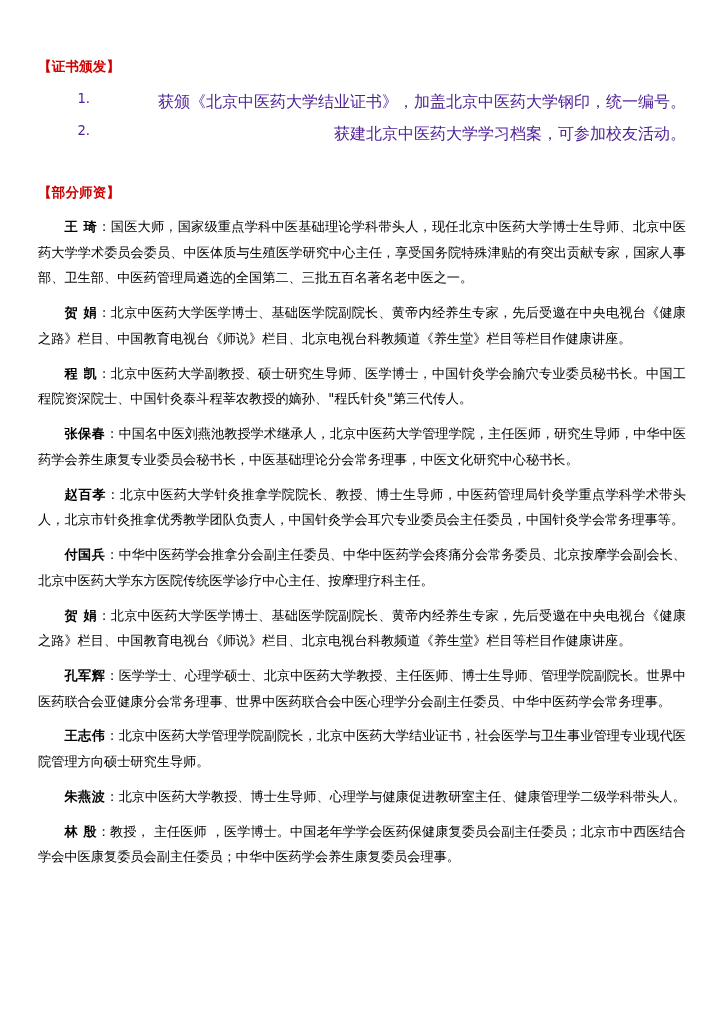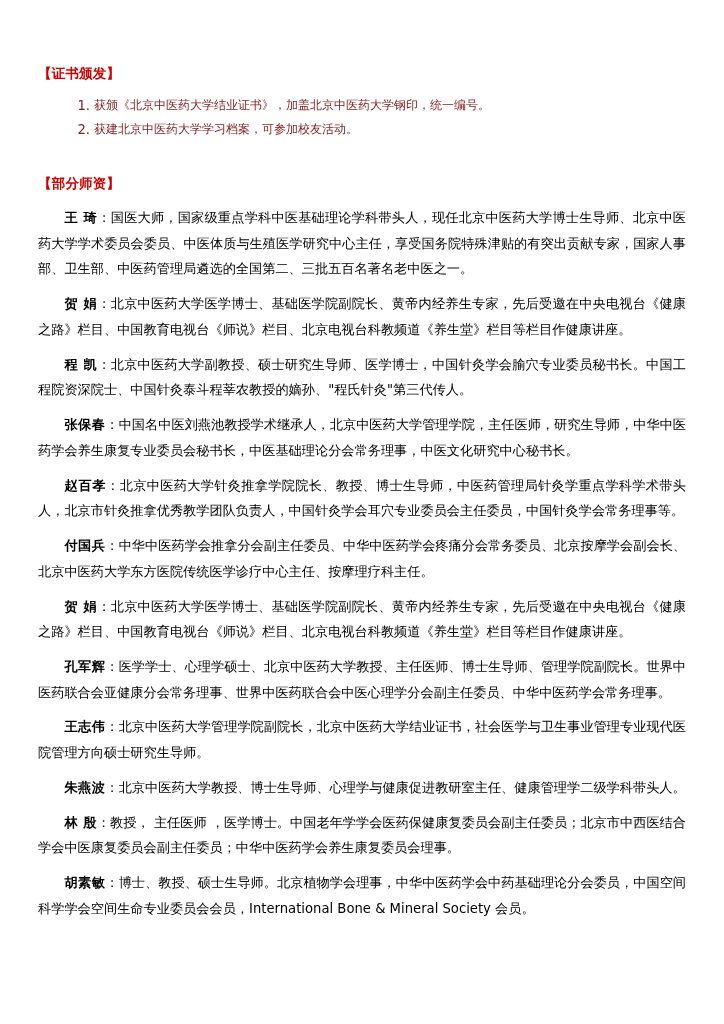--- a/index.html
+++ b/index.html
@@ -21,35 +21,36 @@
     min-height: 1024px;
     padding: 42px 38px 30px 38px;
   }
   .section-heading {
     color: #d00000;
     font-weight: bold;
     font-size: 13.5px;
     margin: 0 0 6px 0;
     letter-spacing: 0.2px;
   }
-  .heading-block-1 { margin-top: 23px; }
+  .heading-block-1 { margin-top: 16px; }
   .heading-block-2 { margin-top: 34px; }
 
   ol.cert-list {
     margin: 10px 0 0 0;
     padding-left: 56px;
     list-style: none;
     counter-reset: certitem;
   }
   ol.cert-list li {
     counter-increment: certitem;
-    font-size: 12px;
+    font-size: 16px;
     line-height: 2.0;
-    color: #7f1d1d;
+    color: #4c1d95;
     position: relative;
+    text-align: right;
   }
   ol.cert-list li::before {
     content: counter(certitem) ".";
     position: absolute;
     left: -24px;
     width: 20px;
     text-align: right;
     font-size: 13.2px;
   }
 
@@ -129,18 +130,15 @@
     </p>
 
     <p class="person">
       <span class="pname">朱燕波</span><span class="ptext">：北京中医药大学教授、博士生导师、心理学与健康促进教研室主任、健康管理学二级学科带头人。</span>
     </p>
 
     <p class="person">
       <span class="pname">林 殷</span><span class="ptext">：教授， 主任医师 ，医学博士。中国老年学学会医药保健康复委员会副主任委员；北京市中西医结合学会中医康复委员会副主任委员；中华中医药学会养生康复委员会理事。</span>
     </p>
 
-    <p class="person mono-ish">
-      <span class="pname">胡素敏</span><span class="ptext">：博士、教授、硕士生导师。北京植物学会理事，中华中医药学会中药基础理论分会委员，中国空间科学学会空间生命专业委员会会员，International Bone &amp; Mineral Society 会员。</span>
-    </p>
 
   </div>
 </div>
 
 </body></html>

